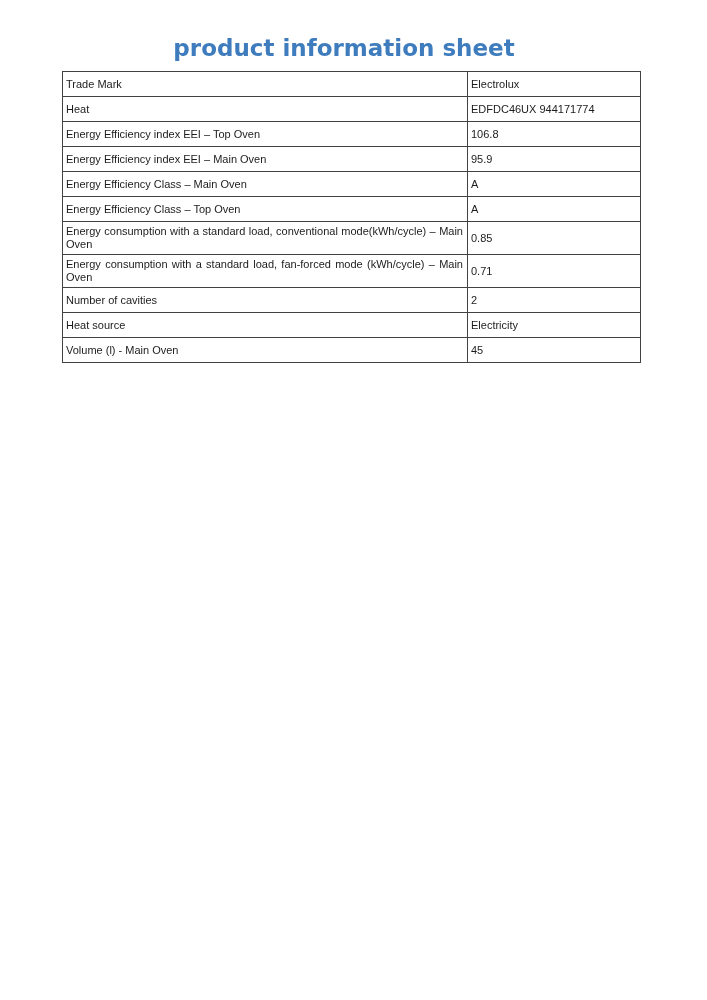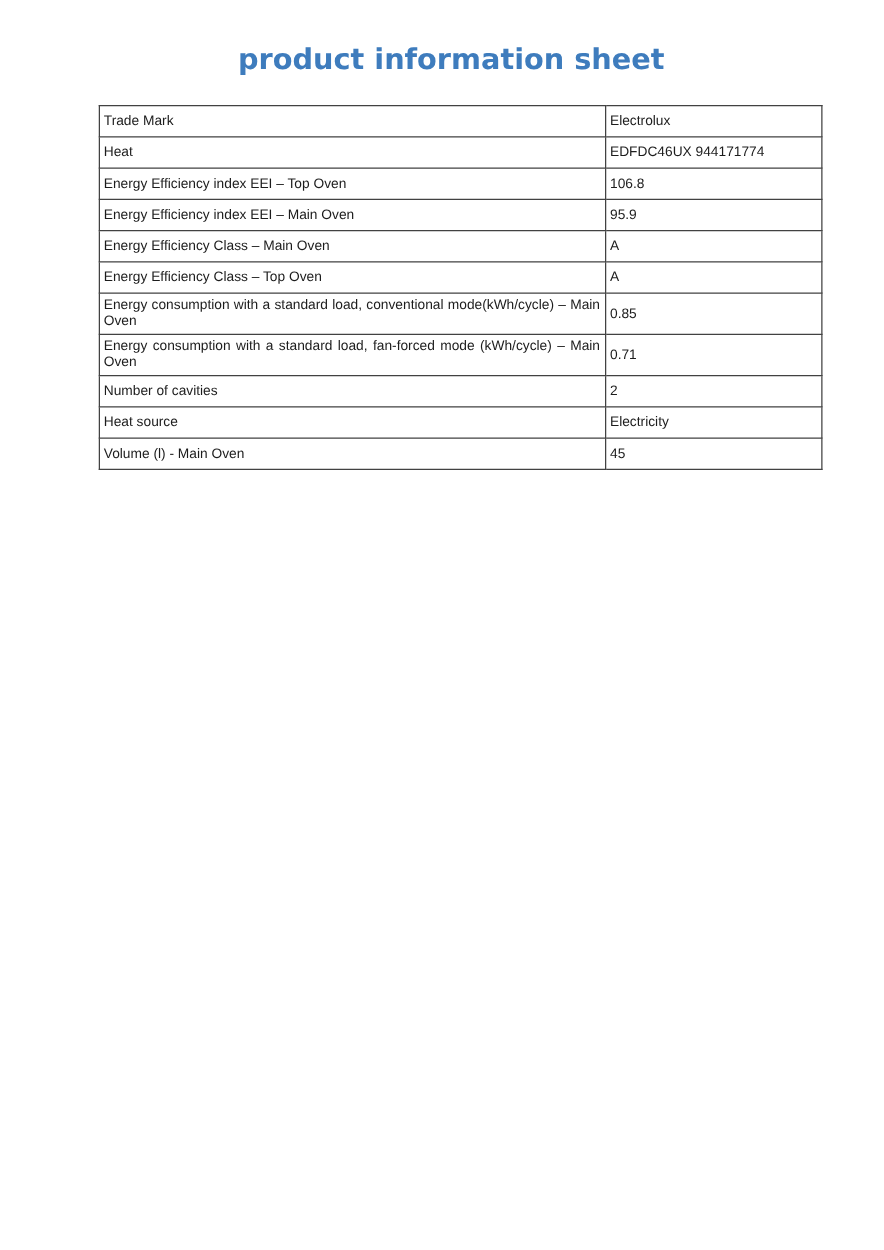--- a/index.html
+++ b/index.html
@@ -9,37 +9,37 @@
   }
   body {
     width: 707px;
     height: 1000px;
     position: relative;
     font-family: "Liberation Sans", sans-serif;
     color: #1c1c1c;
   }
   .content {
     position: absolute;
-    left: 50px;
+    left: 33px;
     top: 0;
     width: 564px;
     padding-left: 29px;
   }
   .page-title {
     margin: 33px 0 0 0;
     height: 30px;
     line-height: 30px;
     text-align: center;
     font-family: "DejaVu Sans", sans-serif;
     font-weight: bold;
     font-size: 23px;
     letter-spacing: 0px;
   }
   table.spec-table {
-    margin-top: 21px;
+    margin-top: 8px;
     border-collapse: collapse;
     width: 564px;
     table-layout: fixed;
   }
   table.spec-table td {
     border: 1px solid #424242;
     font-size: 11px;
     line-height: 13px;
     padding: 2px 4px 2px 3px;
     vertical-align: middle;

